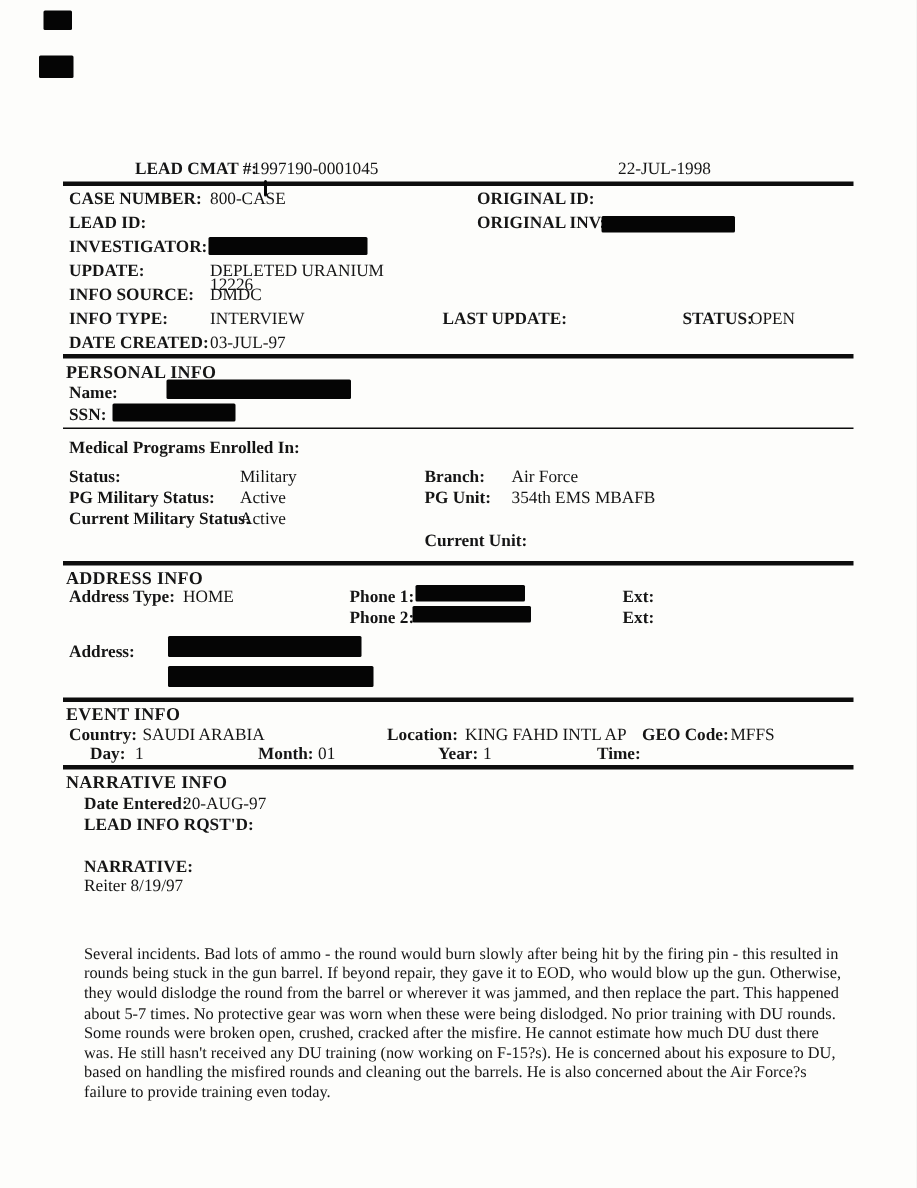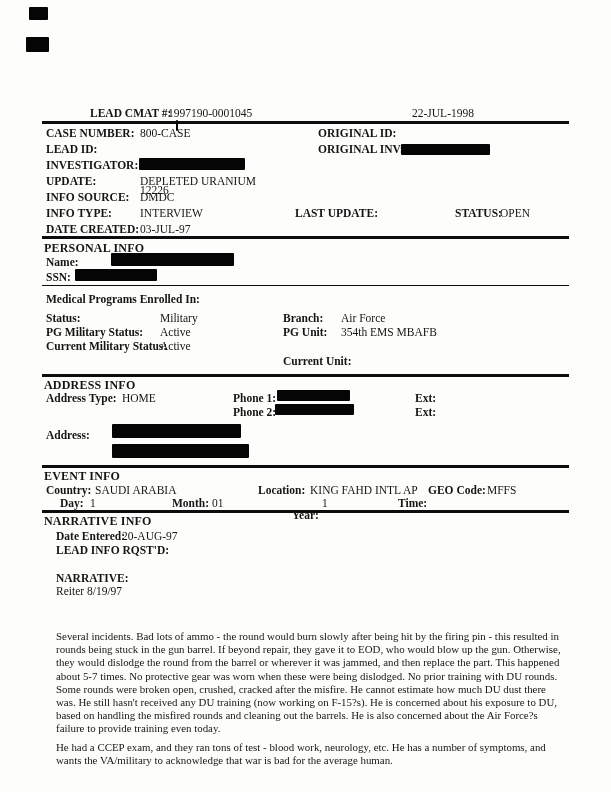--- a/index.html
+++ b/index.html
@@ -127,32 +127,31 @@
   <span class="abs" style="left:95px; top:484px;">SAUDI ARABIA</span>
   <span class="abs b" style="left:258px; top:484px;">Location:</span>
   <span class="abs" style="left:310px; top:484px;">KING FAHD INTL AP</span>
   <span class="abs b" style="left:428px; top:484px;">GEO Code:</span>
   <span class="abs" style="left:487px; top:484px;">MFFS</span>
 
   <span class="abs b" style="left:60px; top:497px;">Day:</span>
   <span class="abs" style="left:90px; top:497px;">1</span>
   <span class="abs b" style="left:172px; top:497px;">Month:</span>
   <span class="abs" style="left:212px; top:497px;">01</span>
-  <span class="abs b" style="left:292px; top:497px;margin-top:12px;">Year:</span>
+  <span class="abs b" style="left:292px; top:497px;">Year:</span>
   <span class="abs" style="left:322px; top:497px;">1</span>
   <span class="abs b" style="left:398px; top:497px;">Time:</span>
 
   <div class="rule" style="left:42px; top:510px; width:527px; height:3px;"></div>
 
   <span class="abs sect" style="left:44px; top:515px;">NARRATIVE INFO</span>
 
   <span class="abs b" style="left:56px; top:530px;">Date Entered:</span>
   <span class="abs" style="left:122px; top:530px;">20-AUG-97</span>
 
   <span class="abs b" style="left:56px; top:544px;">LEAD INFO RQST'D:</span>
 
   <span class="abs b" style="left:56px; top:572px;">NARRATIVE:</span>
   <span class="abs" style="left:56px; top:585px;">Reiter 8/19/97</span>
 
   <div class="para" style="left:56px; top:630px; width:512px;">Several incidents. Bad lots of ammo - the round would burn slowly after being hit by the firing pin - this resulted in rounds being stuck in the gun barrel. If beyond repair, they gave it to EOD, who would blow up the gun. Otherwise, they would dislodge the round from the barrel or wherever it was jammed, and then replace the part. This happened about 5-7 times. No protective gear was worn when these were being dislodged. No prior training with DU rounds. Some rounds were broken open, crushed, cracked after the misfire. He cannot estimate how much DU dust there was. He still hasn't received any DU training (now working on F-15?s). He is concerned about his exposure to DU, based on handling the misfired rounds and cleaning out the barrels. He is also concerned about the Air Force?s failure to provide training even today.</div>
-  <div class="para" style="left:56px; top:741px; width:512px;">He had a CCEP exam, and they ran tons of test - blood work, neurology, etc. He has a number of symptoms, and wants the VA/military to acknowledge that war is bad for the average human.</div>
 
 </div>
 
 </body></html>

